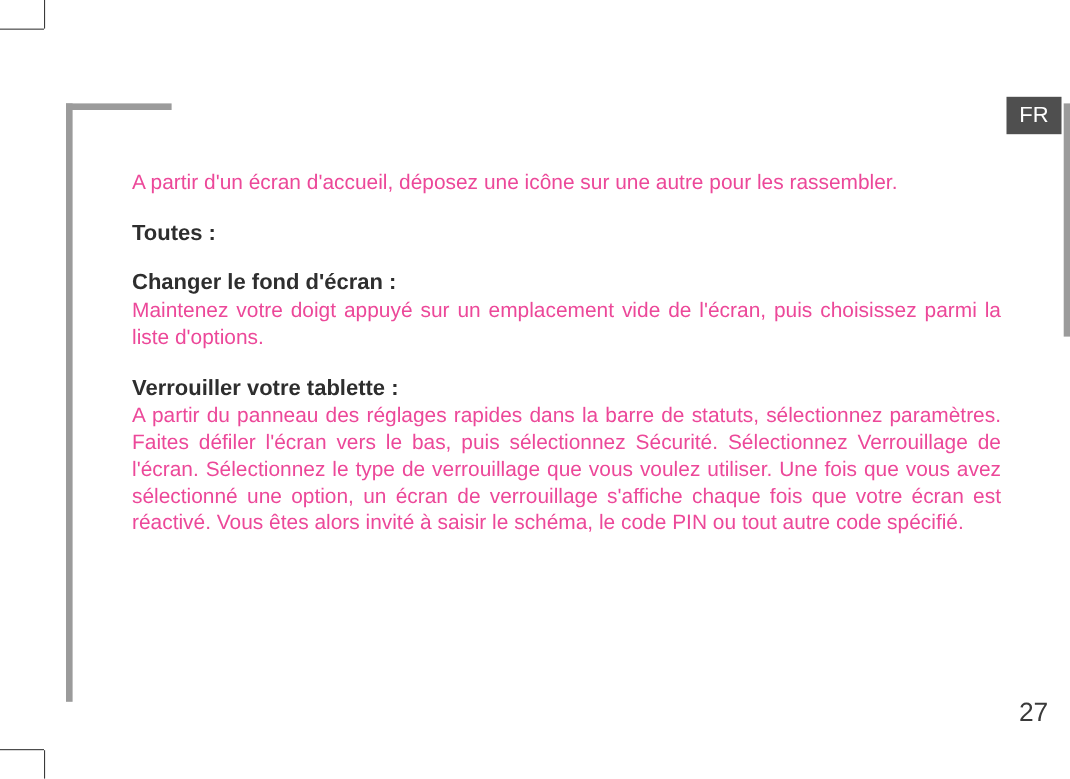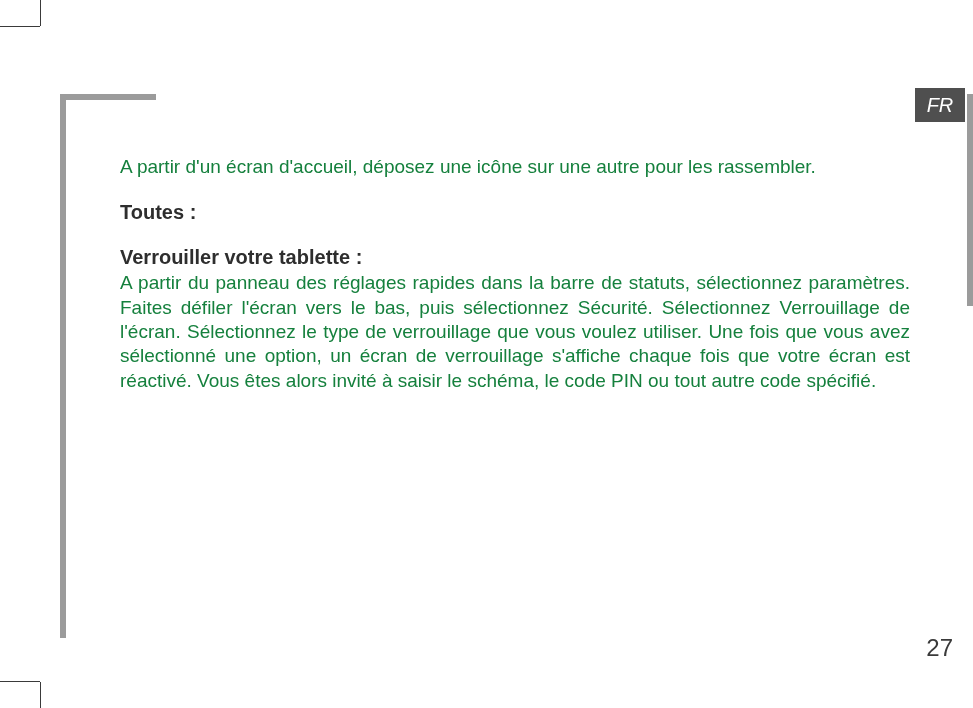--- a/index.html
+++ b/index.html
@@ -48,41 +48,40 @@
     top: 88px;
     width: 50px;
     height: 34px;
     background: #4f4f4f;
     color: #ffffff;
     font-size: 20px;
     font-weight: 500;
     display: flex;
     align-items: center;
     justify-content: center;
-    font-style: italic;
   }
 
   
   .content {
     position: absolute;
     left: 120px;
     top: 155px;
     width: 790px;
   }
   .section { margin-bottom: 22px; }
   .heading {
     font-weight: 700;
     font-size: 20px;
     color: #2e2e2e;
     margin-bottom: 2px;
   }
   .body {
     font-size: 19px;
     line-height: 1.28;
-    color: #15803d;
+    color: #ec4899;
     text-align: justify;
     text-justify: inter-word;
   }
 
   .page-number {
     position: absolute;
     right: 20px;
     bottom: 46px;
     font-size: 24px;
     color: #3a3a3a;
@@ -110,20 +109,24 @@
   <div class="content">
 
     <div class="section">
       <div class="body">A partir d'un écran d'accueil, déposez une icône sur une autre pour les rassembler.</div>
     </div>
 
     <div class="section">
       <div class="heading">Toutes :</div>
     </div>
 
+    <div class="section">
+      <div class="heading">Changer le fond d'écran :</div>
+      <div class="body">Maintenez votre doigt appuyé sur un emplacement vide de l'écran, puis choisissez parmi la liste d'options.</div>
+    </div>
 
     <div class="section" style="margin-bottom:0;">
       <div class="heading">Verrouiller votre tablette :</div>
       <div class="body">A partir du panneau des réglages rapides dans la barre de statuts, sélectionnez paramètres.  Faites défiler l'écran vers le bas, puis sélectionnez Sécurité. Sélectionnez Verrouillage de l'écran. Sélectionnez le type de verrouillage que vous voulez utiliser. Une fois que vous avez sélectionné une option, un écran de verrouillage s'affiche chaque fois que votre écran est réactivé. Vous êtes alors invité à saisir le schéma, le code PIN ou tout autre code spécifié.</div>
     </div>
 
   </div>
 
   <div class="page-number">27</div>
 

